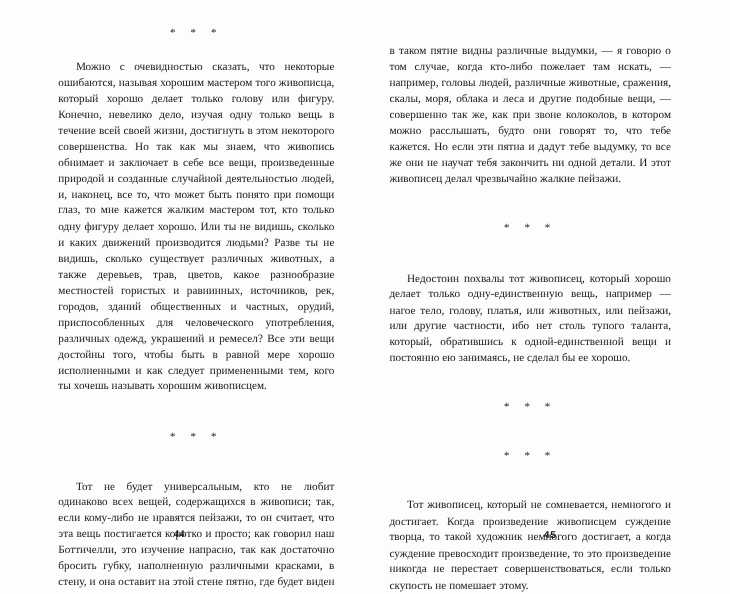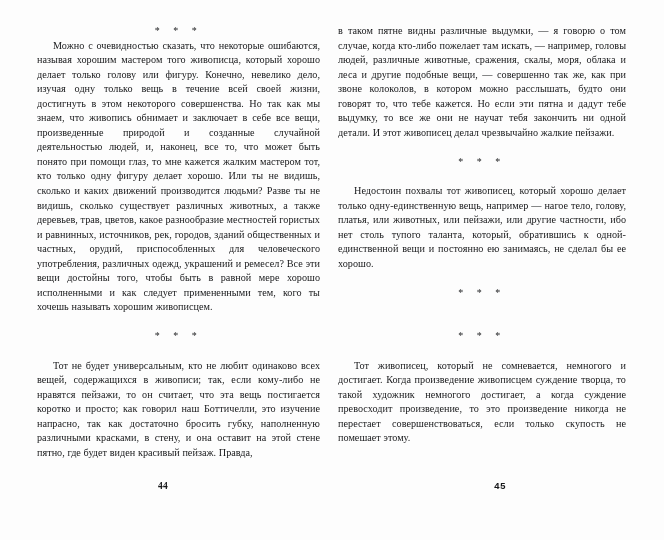--- a/index.html
+++ b/index.html
@@ -38,21 +38,21 @@
   .textblock {
     font-size: 10.2px;
     line-height: 14.55px;
     text-align: justify;
     text-justify: inter-word;
     letter-spacing: 0.02px;
     word-spacing: 0.1px;
     -webkit-font-smoothing: antialiased;
   }
   .para {
-    margin: 0;
+    margin: 16px;
     text-indent: 16px;
     text-align: justify;
     hyphens: manual;
   }
   .para.cont {
     text-indent: 0;
   }
   .sep {
     text-align: center;
     font-size: 10px;

